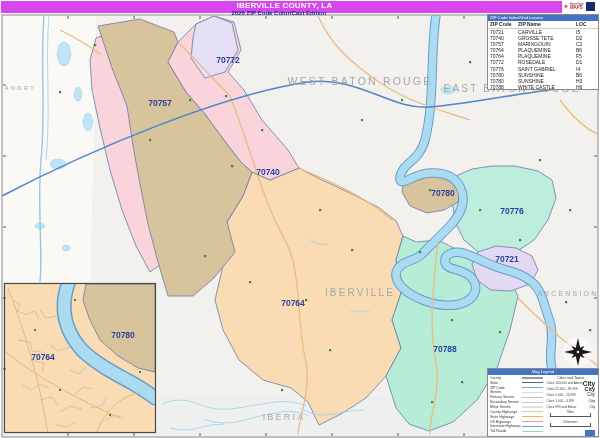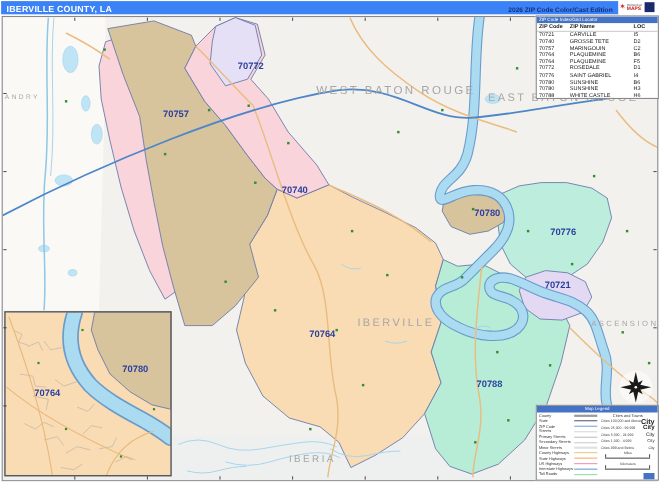--- a/index.html
+++ b/index.html
@@ -1,22 +1,22 @@
 <!DOCTYPE html>
 <html><head>
 <meta charset="utf-8">
 <style>
   html,body{margin:0;padding:0;background:#fff;}
   .canvas{position:relative;width:600px;height:438px;background:#fff;overflow:hidden;
           font-family:"Liberation Sans",sans-serif;}
   .map-svg{position:absolute;left:0;top:0;}
 
   
-  .titlebar{position:absolute;left:1px;top:1px;width:562px;height:12px;background:#3b82f6;
-            display:flex;align-items:flex-end;z-index:6;}
+  .titlebar{position:absolute;left:1px;top:1px;width:562px;height:12px;background:#d946ef;
+            display:flex;align-items:center;z-index:6;flex-direction:column;}
   .tb-title{color:#fff;font-size:8px;font-weight:bold;padding-left:5px;letter-spacing:.2px;flex:1;}
   .tb-edition{color:#12307e;font-size:6px;font-weight:bold;padding-right:6px;}
   .logo-box{position:absolute;right:1px;top:0;width:36px;height:13px;background:#fff;
             display:flex;align-items:center;z-index:6;padding-left:1px;}
   .logo-star{color:#cc2222;font-size:7px;line-height:1;}
   .logo-text{display:flex;flex-direction:column;line-height:1;margin-left:1px;}
   .logo-top{font-size:2.8px;color:#444;}
   .logo-main{font-size:4.5px;font-weight:bold;color:#cc2222;}
   .logo-block{width:9px;height:9px;background:#1b2a6b;margin-left:2px;}
 

